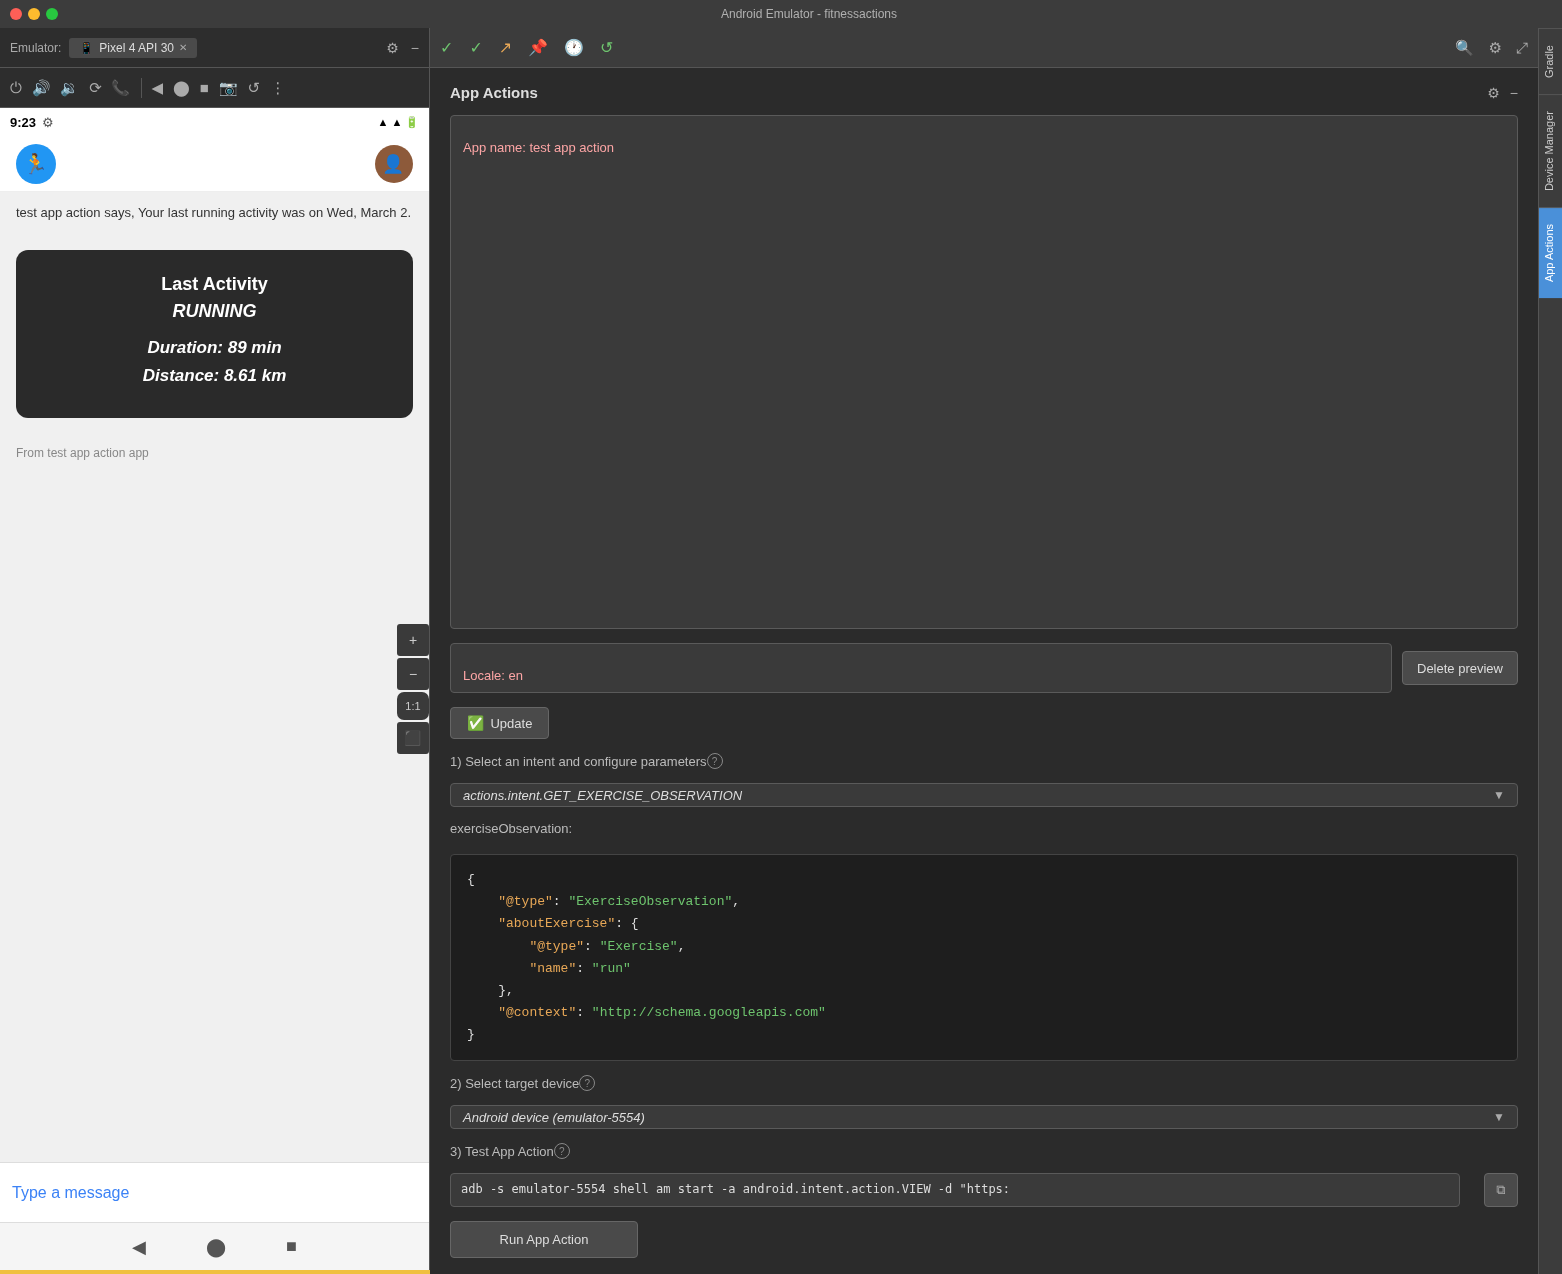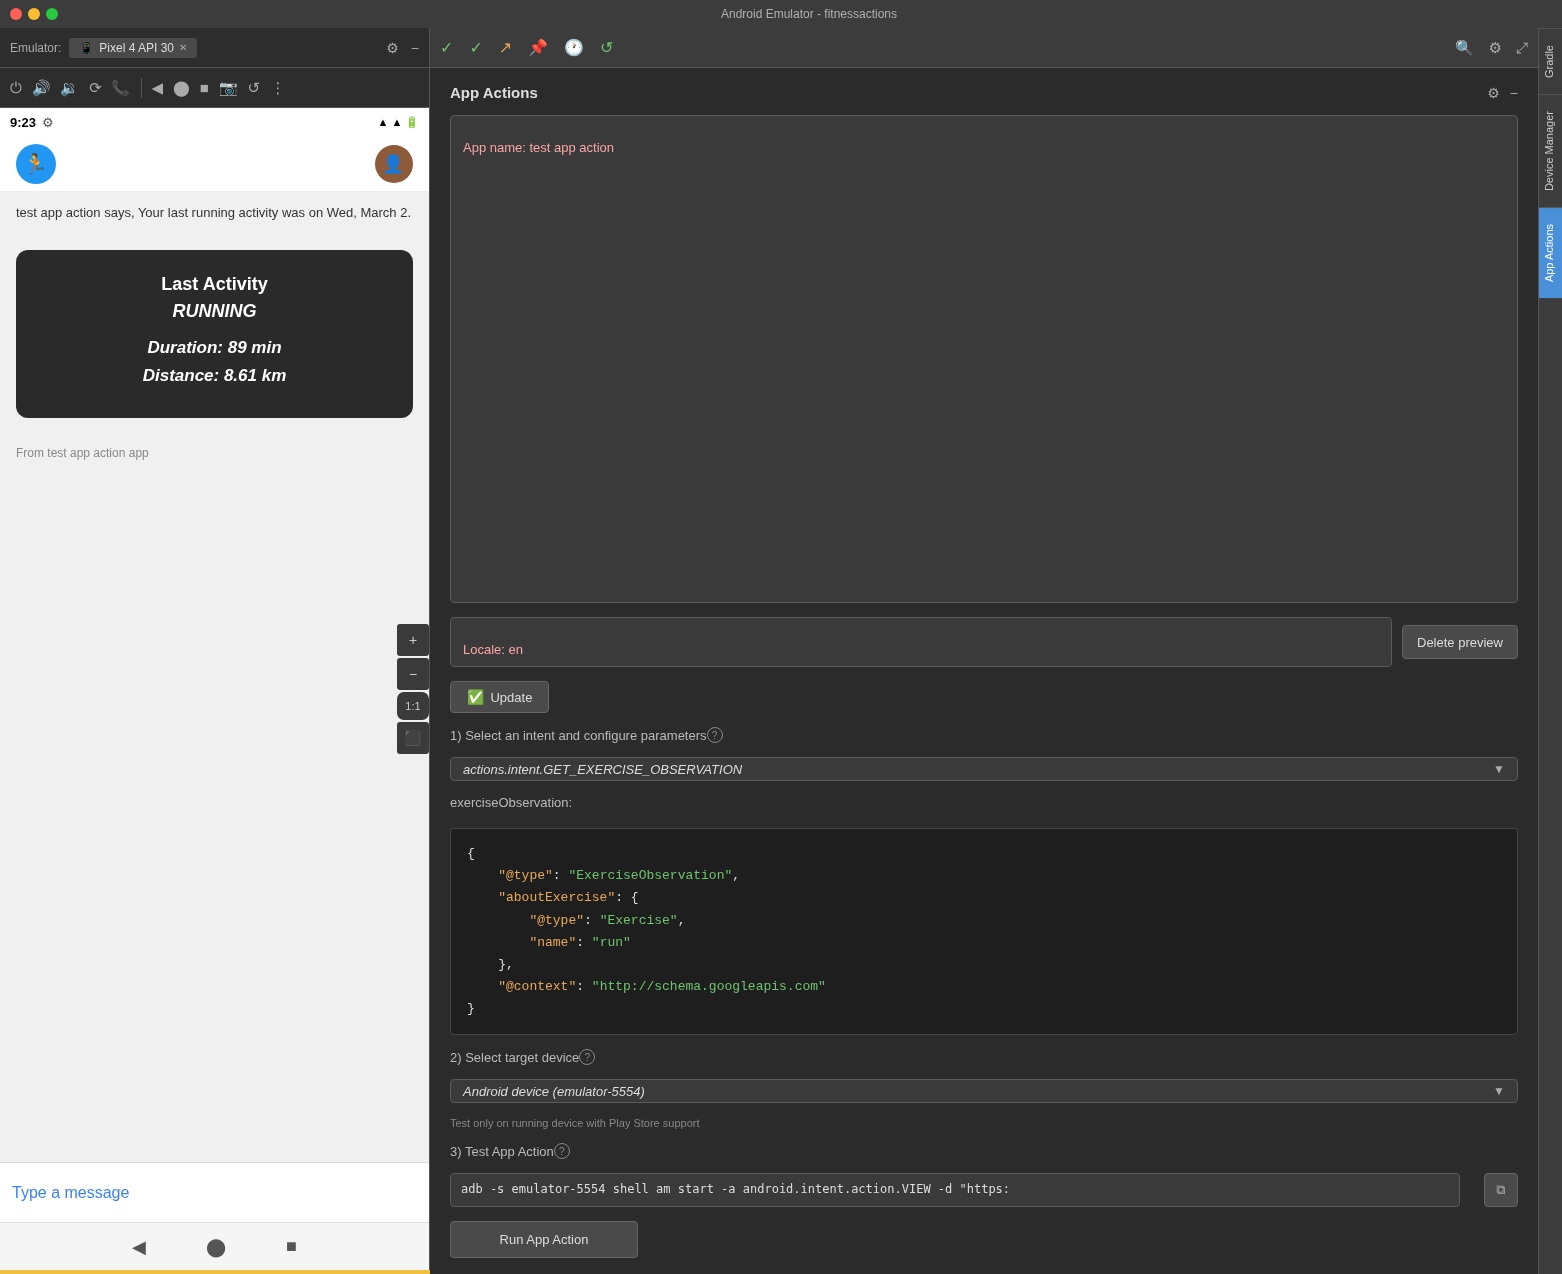--- a/index.html
+++ b/index.html
@@ -718,21 +718,20 @@
       <div class="section-label">
         <span>2) Select target device</span>
         <div class="help-circle">?</div>
       </div>
 
       <div class="dropdown-select">
         <span>Android device (emulator-5554)</span>
         <span class="dropdown-arrow">▼</span>
       </div>
 
-      <div class="hint-text">Test only on running device with Play Store support</div>
 
       <div class="section-label">
         <span>3) Test App Action</span>
         <div class="help-circle">?</div>
       </div>
 
       <div class="adb-command-row">
         <div class="adb-input">adb -s emulator-5554 shell am start -a android.intent.action.VIEW -d "https:</div>
         <div class="copy-btn">⧉</div>
       </div>

